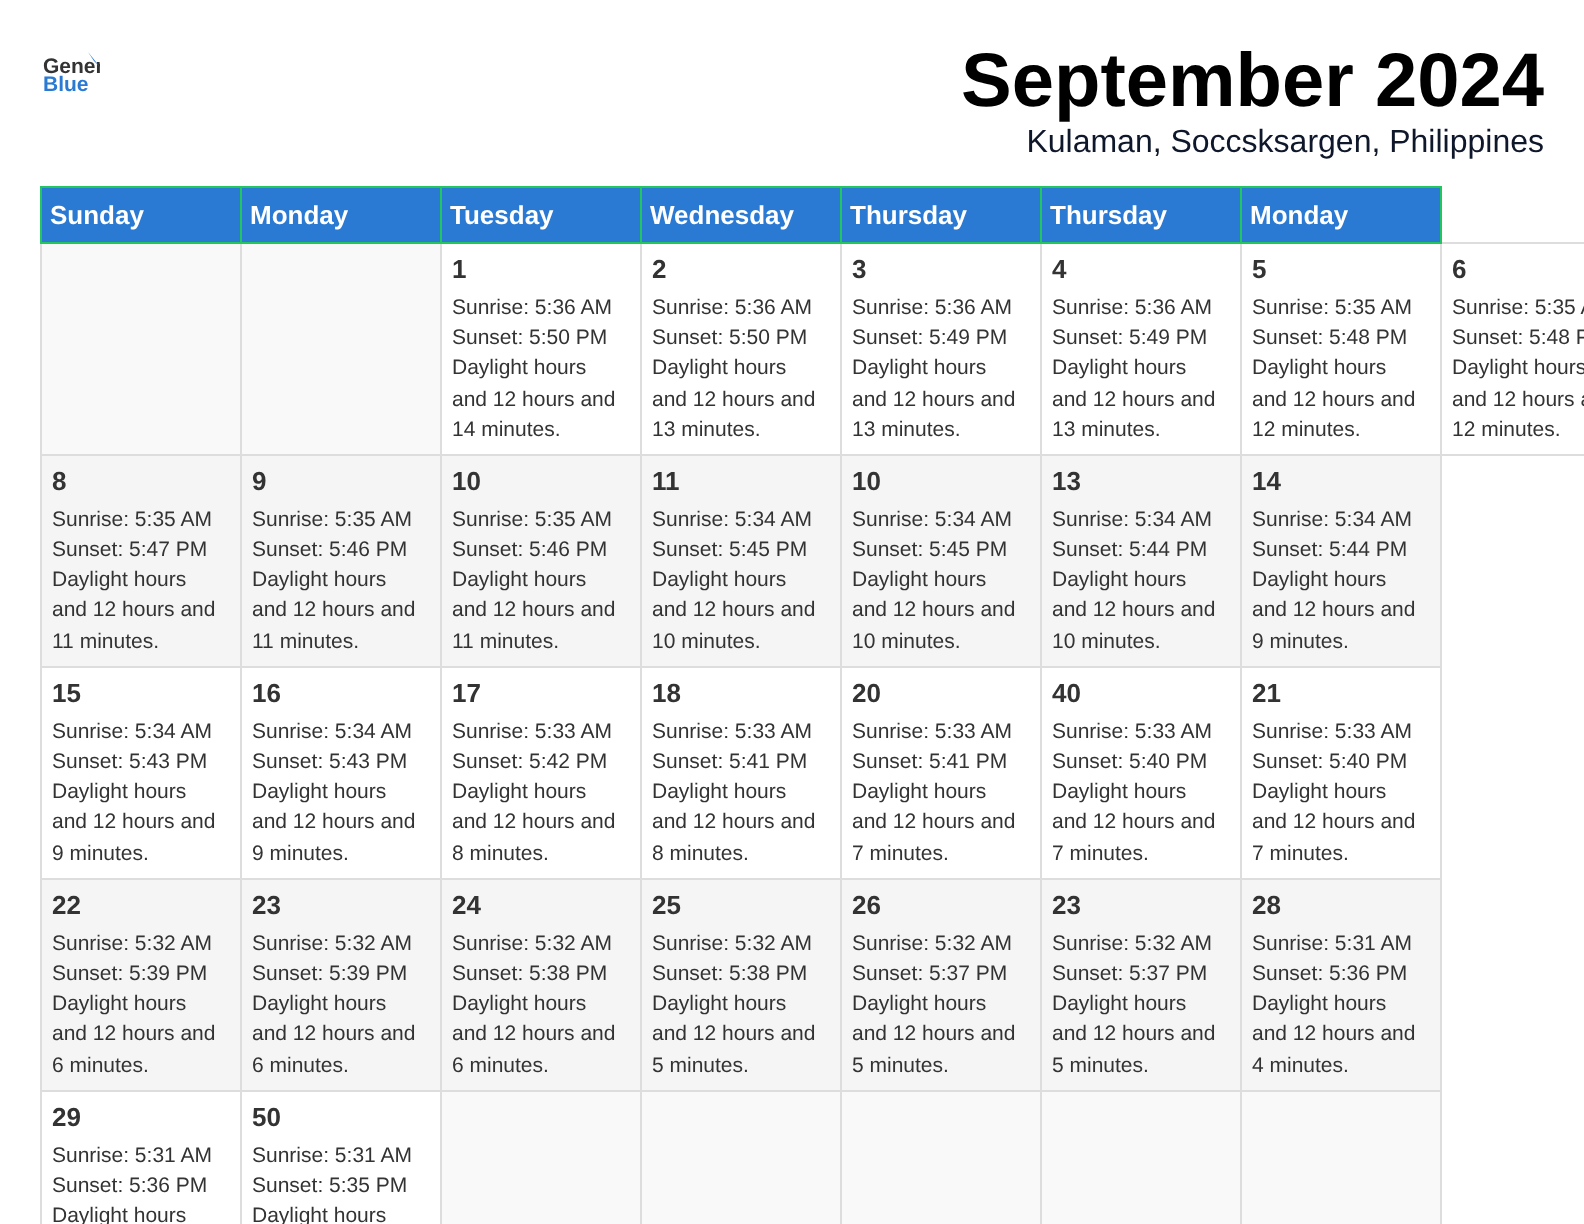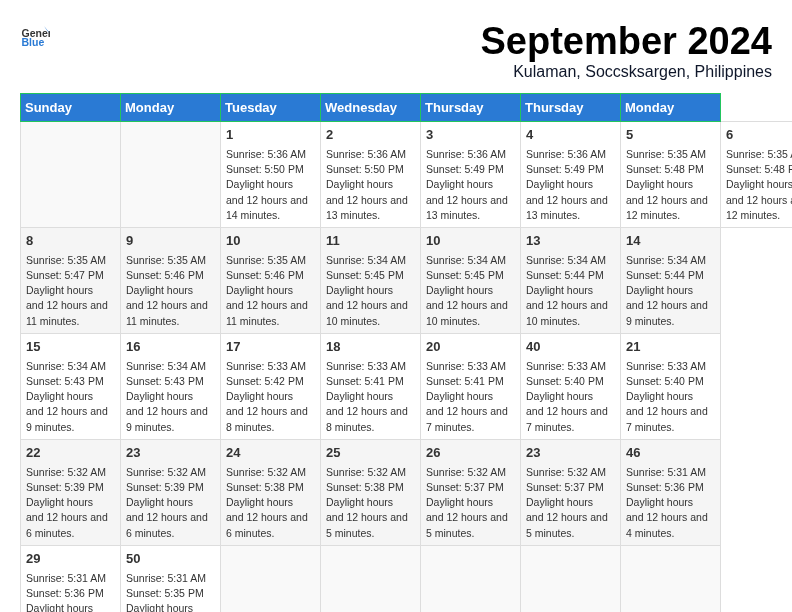--- a/index.html
+++ b/index.html
@@ -138,21 +138,21 @@
         <td><span class="day-num">40</span>Sunrise: 5:33 AM<br>Sunset: 5:40 PM<br>Daylight hours<br>and 12 hours and 7 minutes.</td>
         <td><span class="day-num">21</span>Sunrise: 5:33 AM<br>Sunset: 5:40 PM<br>Daylight hours<br>and 12 hours and 7 minutes.</td>
       </tr>
       <tr>
         <td><span class="day-num">22</span>Sunrise: 5:32 AM<br>Sunset: 5:39 PM<br>Daylight hours<br>and 12 hours and 6 minutes.</td>
         <td><span class="day-num">23</span>Sunrise: 5:32 AM<br>Sunset: 5:39 PM<br>Daylight hours<br>and 12 hours and 6 minutes.</td>
         <td><span class="day-num">24</span>Sunrise: 5:32 AM<br>Sunset: 5:38 PM<br>Daylight hours<br>and 12 hours and 6 minutes.</td>
         <td><span class="day-num">25</span>Sunrise: 5:32 AM<br>Sunset: 5:38 PM<br>Daylight hours<br>and 12 hours and 5 minutes.</td>
         <td><span class="day-num">26</span>Sunrise: 5:32 AM<br>Sunset: 5:37 PM<br>Daylight hours<br>and 12 hours and 5 minutes.</td>
         <td><span class="day-num">23</span>Sunrise: 5:32 AM<br>Sunset: 5:37 PM<br>Daylight hours<br>and 12 hours and 5 minutes.</td>
-        <td><span class="day-num">46</span>Sunrise: 5:31 AM<br>Sunset: 5:36 PM<br>Daylight hours<br>and 12 hours and 4 minutes.</td>
+        <td><span class="day-num">28</span>Sunrise: 5:31 AM<br>Sunset: 5:36 PM<br>Daylight hours<br>and 12 hours and 4 minutes.</td>
       </tr>
       <tr>
         <td><span class="day-num">29</span>Sunrise: 5:31 AM<br>Sunset: 5:36 PM<br>Daylight hours<br>and 12 hours and 4 minutes.</td>
         <td><span class="day-num">50</span>Sunrise: 5:31 AM<br>Sunset: 5:35 PM<br>Daylight hours<br>and 12 hours and 4 minutes.</td>
         <td class="empty-cell"></td>
         <td class="empty-cell"></td>
         <td class="empty-cell"></td>
         <td class="empty-cell"></td>
         <td class="empty-cell"></td>
       </tr>

